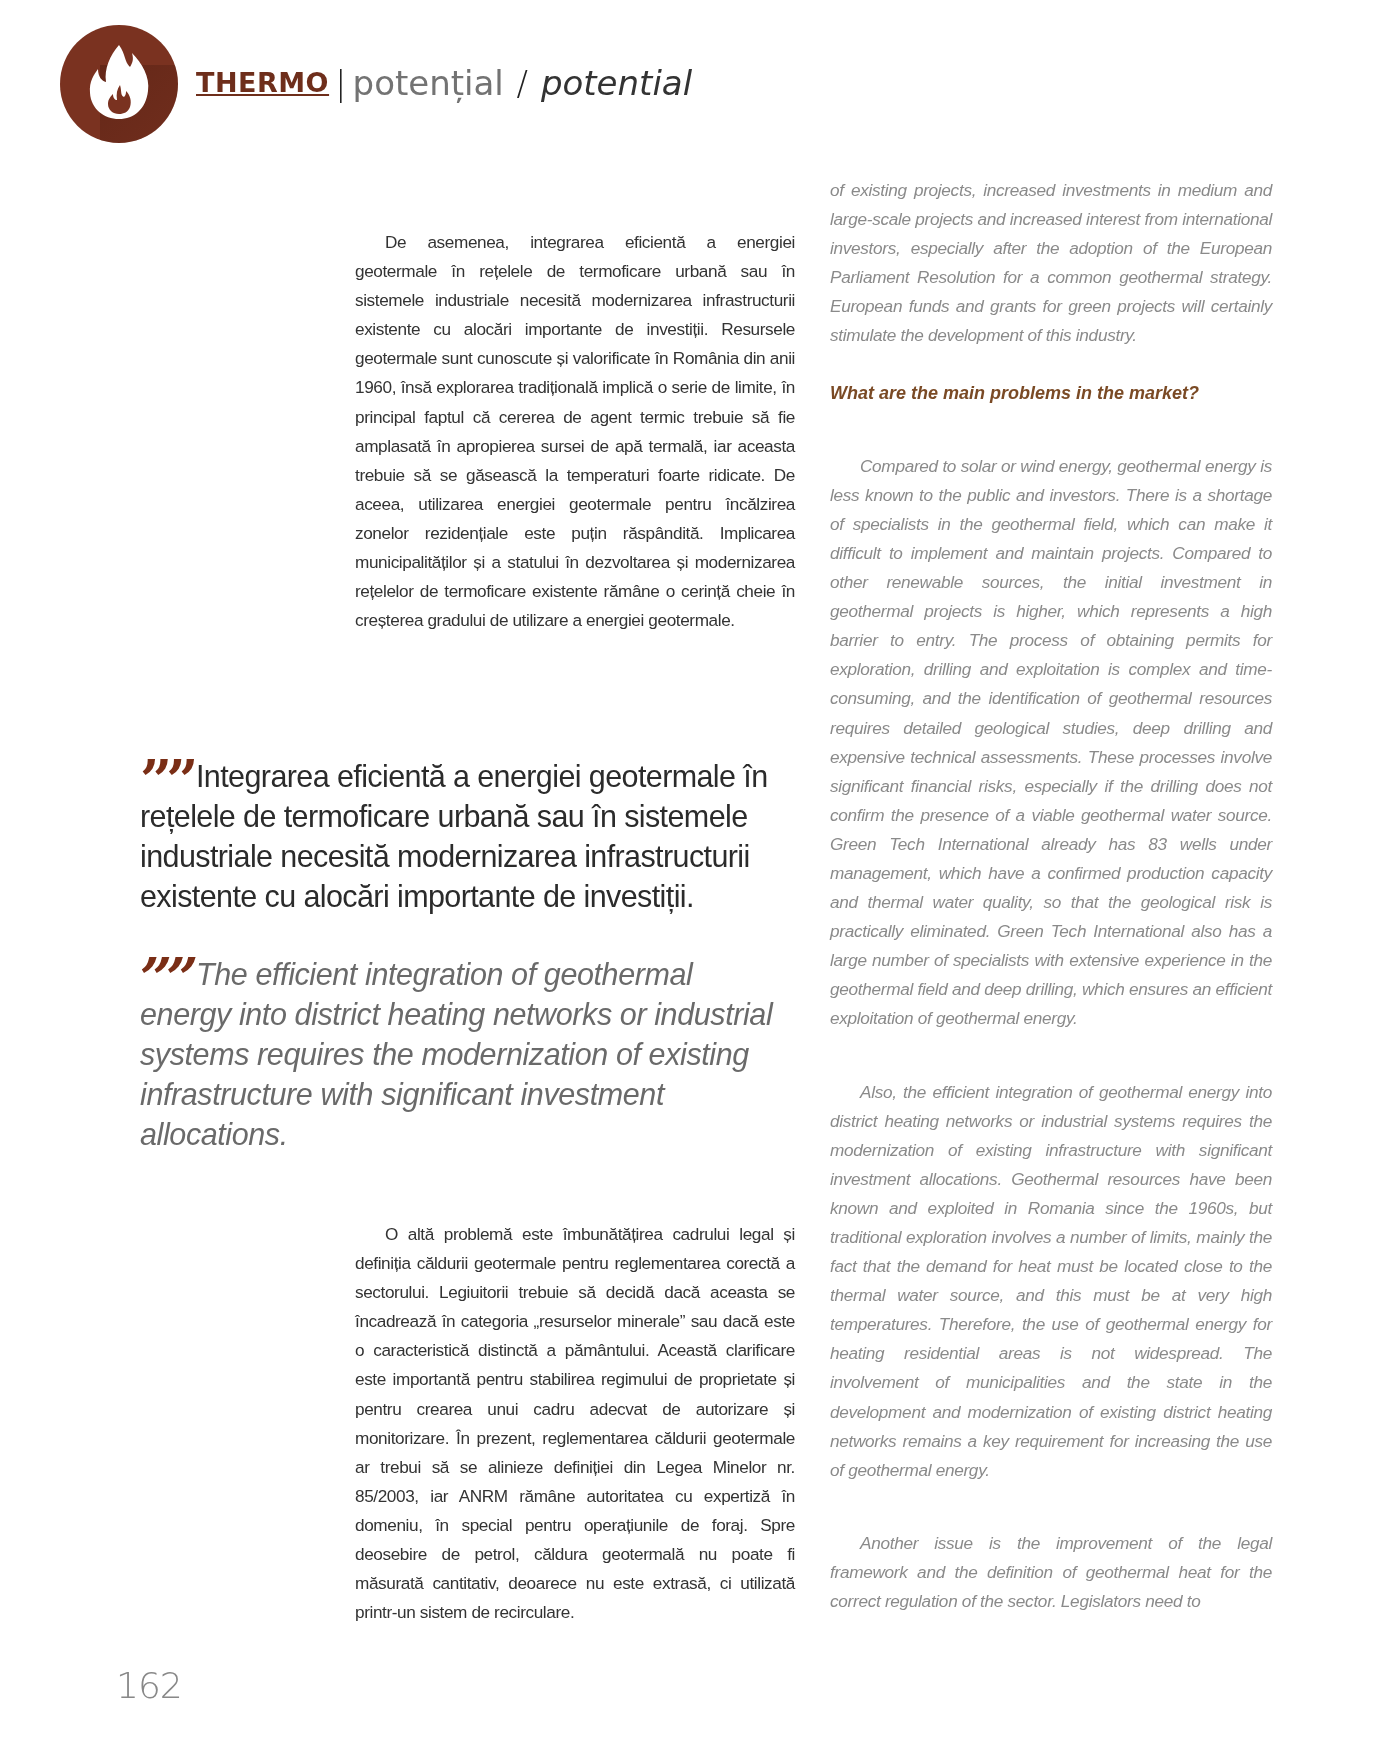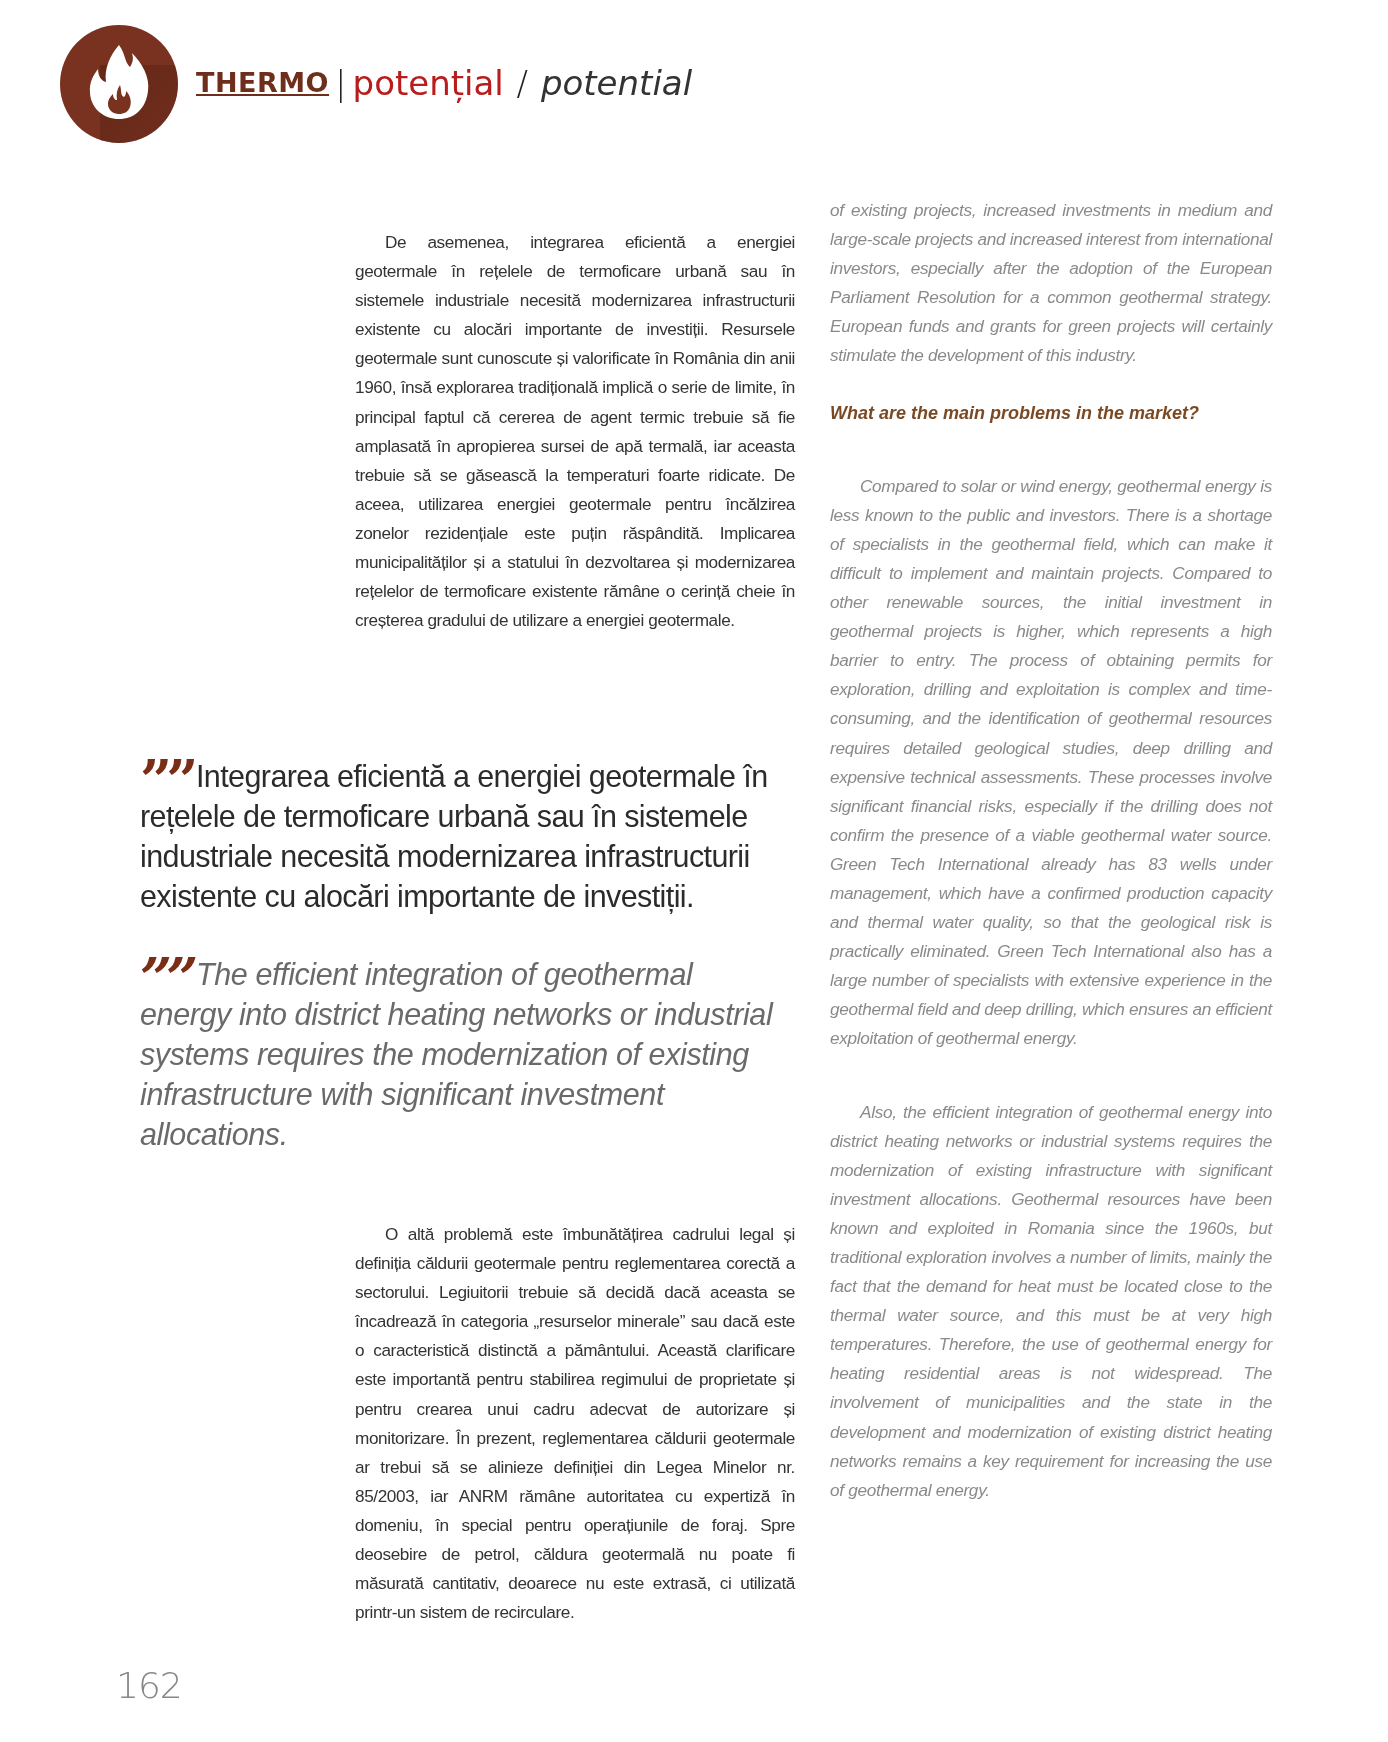--- a/index.html
+++ b/index.html
@@ -9,32 +9,32 @@
   .header { position: absolute; left: 60px; top: 25px; height: 118px; width: 700px; }
   .logo { position: absolute; left: 0; top: 0; width: 118px; height: 118px; border-radius: 50%;
           background: #7a3220; overflow: hidden; }
   .logo .shadow { position: absolute; left: 40px; top: 40px; width: 140px; height: 140px;
                   background: linear-gradient(135deg, rgba(60,20,10,0.35), rgba(60,20,10,0));
                   transform: rotate(0deg); }
   .logo svg { position: absolute; left: 0; top: 0; }
   .title { position: absolute; left: 136px; top: 38px; white-space: nowrap; font-size: 34px; color: #333; }
   .title .brand { font-family: "DejaVu Sans", sans-serif; font-weight: bold; font-size: 27px; color: #6e2e1b; letter-spacing: 0.5px; vertical-align: 3px; text-decoration: underline; }
   .title .sep { font-family: "DejaVu Sans", sans-serif; font-weight: 200; color: #222; margin: 0 6px; font-size: 34px; }
-  .title .ro { font-family: "DejaVu Sans", sans-serif; font-weight: normal; color: #b91c1c; }
+  .title .ro { font-family: "DejaVu Sans", sans-serif; font-weight: normal; color: #737373; }
   .title .en { font-family: "DejaVu Sans", sans-serif; font-style: italic; color: #333; }
 
   .col { position: absolute; width: 440px; font-size: 17.2px; line-height: 29.1px; text-align: justify; }
   .col p { margin: 0; }
   .col p.indent { text-indent: 30px; margin-top: 44px; }
   .col-left { left: 355px; color: #333; font-family: "Liberation Sans", sans-serif; letter-spacing: -0.4px; }
   .col-right { left: 830px; color: #8a8a8a; font-style: italic; font-family: "Liberation Sans", sans-serif; letter-spacing: -0.3px; width: 442px; }
 
   #col-left-top { top: 184px; }
   #col-left-bottom { top: 1176px; }
-  #col-right { top: 196px; }
+  #col-right { top: 176px; }
 
   .heading { color: #7a4a25; font-weight: bold; font-style: italic; margin: 28px 0 0 0 !important; letter-spacing: 0; font-size: 18px; }
 
   .quote { position: absolute; left: 140px; width: 660px; }
   .quote .mark { color: #7a2e16; font-family: "DejaVu Serif", serif; font-weight: bold; font-size: 56px; line-height: 1; position: absolute; left: 0; top: -4px; letter-spacing: -6px; }
   .quote-ro { top: 756px; font-size: 30.5px; line-height: 40px; color: #2b2b2b; font-family: "Liberation Sans", sans-serif; letter-spacing: -0.6px; }
   .quote-en { top: 954px; font-size: 30.5px; line-height: 40px; color: #6a6a6a; font-style: italic; font-family: "Liberation Sans", sans-serif; letter-spacing: -0.4px; width: 640px; }
   .quote .text { text-indent: 56px; }
 
   .page-number { position: absolute; left: 116px; top: 1665px; font-size: 36px; color: #888; font-family: "DejaVu Sans", sans-serif; font-weight: 200; letter-spacing: -1px; }
@@ -73,15 +73,16 @@
 
 <div class="col col-left" id="col-left-bottom">
   <p class="indent">O altă problemă este îmbunătățirea cadrului legal și definiția căldurii geotermale pentru reglementarea corectă a sectorului. Legiuitorii trebuie să decidă dacă aceasta se încadrează în categoria „resurselor minerale” sau dacă este o caracteristică distinctă a pământului. Această clarificare este importantă pentru stabilirea regimului de proprietate și pentru crearea unui cadru adecvat de autorizare și monitorizare. În prezent, reglementarea căldurii geotermale ar trebui să se alinieze definiției din Legea Minelor nr. 85/2003, iar ANRM rămâne autoritatea cu expertiză în domeniu, în special pentru operațiunile de foraj. Spre deosebire de petrol, căldura geotermală nu poate fi măsurată cantitativ, deoarece nu este extrasă, ci utilizată printr-un sistem de recirculare.</p>
 </div>
 
 <div class="col col-right" id="col-right">
   <p>of existing projects, increased investments in medium and large-scale projects and increased interest from international investors, especially after the adoption of the European Parliament Resolution for a common geothermal strategy. European funds and grants for green projects will certainly stimulate the development of this industry.</p>
   <p class="heading">What are the main problems in the market?</p>
   <p class="indent">Compared to solar or wind energy, geothermal energy is less known to the public and investors. There is a shortage of specialists in the geothermal field, which can make it difficult to implement and maintain projects. Compared to other renewable sources, the initial investment in geothermal projects is higher, which represents a high barrier to entry. The process of obtaining permits for exploration, drilling and exploitation is complex and time-consuming, and the identification of geothermal resources requires detailed geological studies, deep drilling and expensive technical assessments. These processes involve significant financial risks, especially if the drilling does not confirm the presence of a viable geothermal water source. Green Tech International already has 83 wells under management, which have a confirmed production capacity and thermal water quality, so that the geological risk is practically eliminated. Green Tech International also has a large number of specialists with extensive experience in the geothermal field and deep drilling, which ensures an efficient exploitation of geothermal energy.</p>
   <p class="indent">Also, the efficient integration of geothermal energy into district heating networks or industrial systems requires the modernization of existing infrastructure with significant investment allocations. Geothermal resources have been known and exploited in Romania since the 1960s, but traditional exploration involves a number of limits, mainly the fact that the demand for heat must be located close to the thermal water source, and this must be at very high temperatures. Therefore, the use of geothermal energy for heating residential areas is not widespread. The involvement of municipalities and the state in the development and modernization of existing district heating networks remains a key requirement for increasing the use of geothermal energy.</p>
+  <p class="indent">Another issue is the improvement of the legal framework and the definition of geothermal heat for the correct regulation of the sector. Legislators need to</p>
 </div>
 
 <div class="page-number">162</div>
 
 </body></html>

